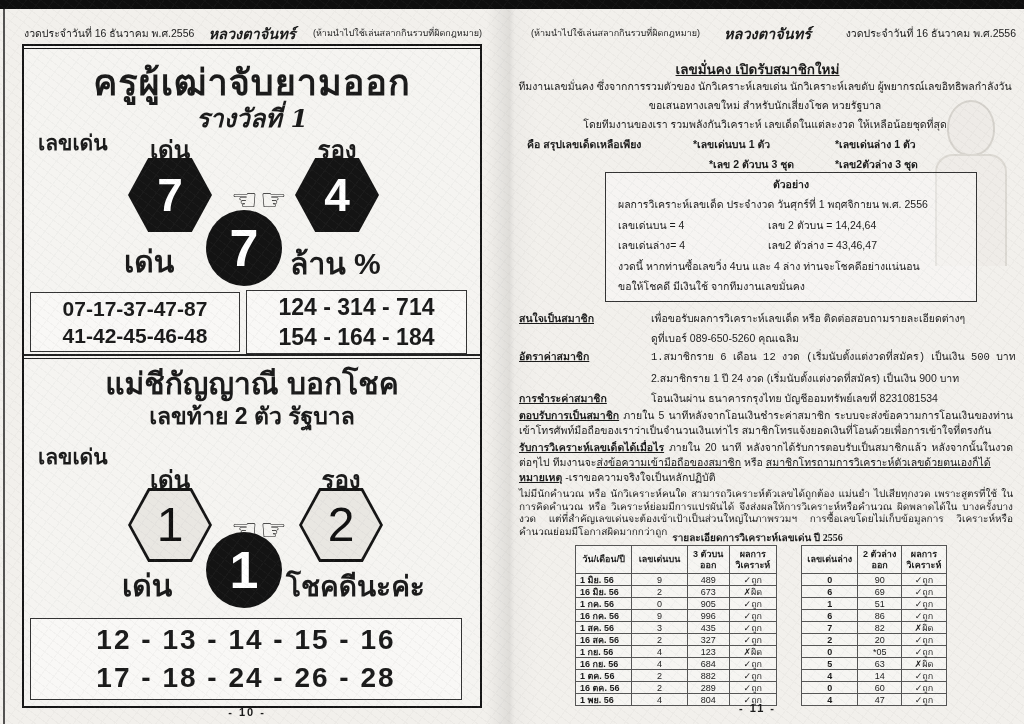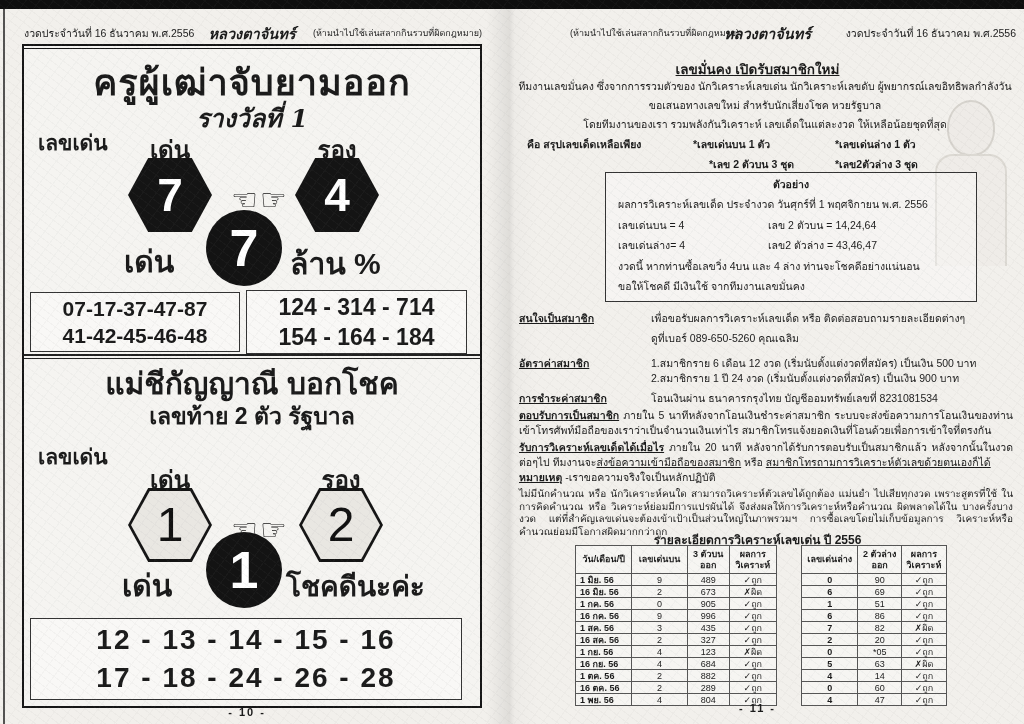--- a/index.html
+++ b/index.html
@@ -13,21 +13,21 @@
   .noise{position:absolute;inset:0;pointer-events:none;opacity:.05;
     background:repeating-linear-gradient(37deg,#888 0 1px,transparent 1px 7px),
                repeating-linear-gradient(-53deg,#999 0 1px,transparent 1px 11px);}
 
   
   #page-left{position:absolute;left:10px;top:12px;width:474px;height:708px;}
   .hdr{position:absolute;top:10px;left:12px;right:2px;height:20px;font-size:10.5px;}
   .hdr .date{position:absolute;left:2px;top:3px;}
   .hdr .mast{position:absolute;left:0;right:0;text-align:center;top:0;
     font-family:"DejaVu Serif",serif;font-style:italic;font-weight:bold;font-size:14.5px;}
-  .hdr .disc{position:absolute;right:0px;top:4px;font-size:9px;margin-left:39px;}
+  .hdr .disc{position:absolute;right:0px;top:4px;font-size:9px;}
   #lp-box{position:absolute;left:12px;top:32px;width:456px;height:660px;border:2.5px solid #161616;background:rgba(255,255,255,.25);}
   #lp-box::before{content:"";position:absolute;left:0;right:0;top:2px;border-top:1px solid #161616;}
   .lp-title{position:absolute;top:8px;left:0;right:0;text-align:center;font-size:36px;font-weight:bold;letter-spacing:1px;}
   .lp-sub{position:absolute;top:52px;left:0;right:0;text-align:center;
     font-family:"DejaVu Serif",serif;font-style:italic;font-size:25px;font-weight:bold;}
   .sec-label{position:absolute;font-size:21px;font-weight:bold;}
   .den-rong{position:absolute;width:84px;text-align:center;font-size:24px;font-weight:bold;}
   .hex{position:absolute;width:84px;height:74px;}
   .hex .shape{position:absolute;inset:0;background:#141414;
     clip-path:polygon(24% 0,76% 0,100% 50%,76% 100%,24% 100%,0 50%);}
@@ -62,21 +62,21 @@
     padding:3px 12px;box-sizing:border-box;background:rgba(255,255,255,.3);}
   #example-box .ex-title{text-align:center;font-weight:bold;margin-bottom:3px;}
   #example-box .ex-row{display:flex;margin-bottom:3.5px;}
   #example-box .ex-row .c1{width:150px;}
   #example-box .ex-result{border:1px solid #333;margin-top:2px;text-align:center;padding:1px 0;font-weight:bold;}
   .mlabel{font-weight:bold;text-decoration:underline;}
   .mrow{position:absolute;left:14px;right:6px;}
   .mrow .mtext{position:absolute;left:132px;top:0;white-space:nowrap;}
   .para{position:absolute;left:14px;width:494px;text-align:justify;line-height:1.42;}
   .u{text-decoration:underline;}
-  .an-title{position:absolute;left:0;right:10px;text-align:center;font-weight:bold;font-size:12px;}
+  .an-title{position:absolute;left:0;right:10px;text-align:center;font-weight:bold;font-size:10px;font-family:Liberation Serif, serif;}
   table.antable{position:absolute;border-collapse:collapse;font-size:9px;background:rgba(255,255,255,.35);}
   table.antable th,table.antable td{border:1px solid #555;padding:0 2px;text-align:center;height:11px;line-height:10px;}
   table.antable th{white-space:pre-line;font-weight:bold;height:27px;line-height:11px;font-size:9px;}
   table.antable td:first-child{text-align:left;padding-left:4px;font-weight:bold;}
   #an-lower td:first-child{text-align:center;padding-left:2px;}
   #portrait{position:absolute;left:424px;top:84px;width:82px;height:180px;opacity:.35;filter:blur(.6px);}
   #portrait .head{position:absolute;left:18px;top:4px;width:44px;height:52px;border-radius:50% 50% 46% 46%;
     border:2px solid #a49e94;background:rgba(190,184,175,.25);}
   #portrait .body{position:absolute;left:6px;top:58px;width:68px;height:110px;
     border-radius:18px 18px 0 0;border:2px solid #b5afa5;border-bottom:none;background:rgba(200,195,186,.2);}
@@ -208,21 +208,21 @@
         </div>
     </div>
 
     <div class="mrow" style="top:298px;">
       <span class="mlabel">สนใจเป็นสมาชิก</span>
       <span class="mtext">เพื่อขอรับผลการวิเคราะห์เลขเด็ด หรือ ติดต่อสอบถามรายละเอียดต่างๆ</span>
     </div>
     <div class="mrow" style="top:318px;">
       <span class="mtext">ดูที่เบอร์ 089-650-5260 คุณเฉลิม</span>
     </div>
-    <div class="mrow" style="top:343px;">
+    <div class="mrow" style="top:336px;font-family:Liberation Mono, monospace;">
       <span class="mlabel">อัตราค่าสมาชิก</span>
       <span class="mtext">1.สมาชิกราย 6 เดือน 12 งวด  (เริ่มนับตั้งแต่งวดที่สมัคร)  เป็นเงิน 500 บาท</span>
     </div>
     <div class="mrow" style="top:358px;">
       <span class="mtext">2.สมาชิกราย 1 ปี 24 งวด  (เริ่มนับตั้งแต่งวดที่สมัคร)  เป็นเงิน 900 บาท</span>
     </div>
     <div class="mrow" style="top:378px;">
       <span class="mlabel">การชำระค่าสมาชิก</span>
       <span class="mtext">โอนเงินผ่าน ธนาคารกรุงไทย บัญชีออมทรัพย์เลขที่ 8231081534</span>
     </div>

